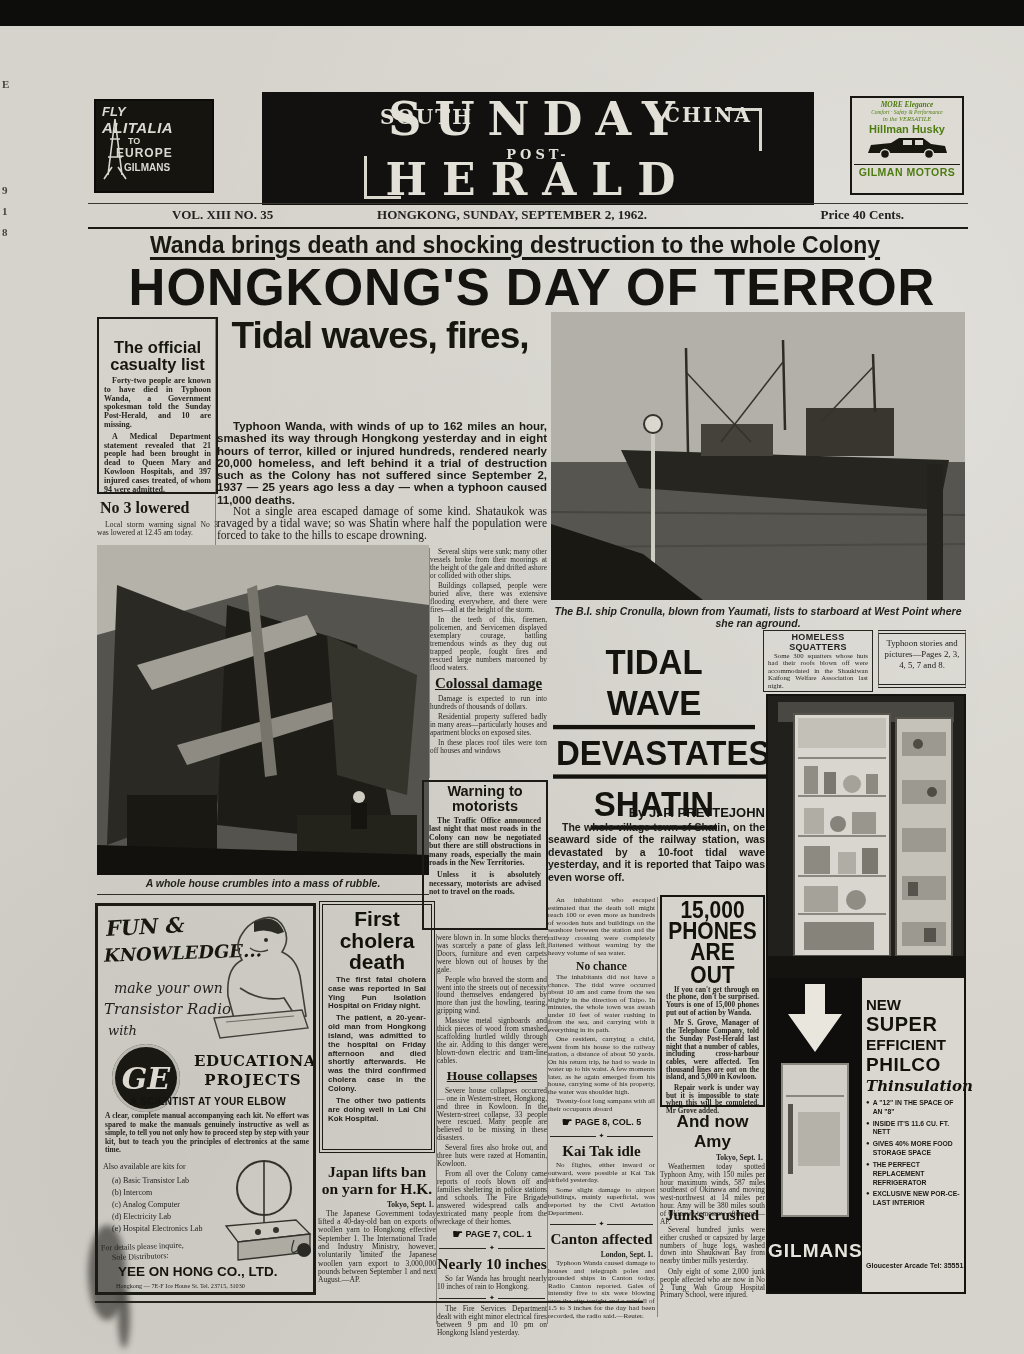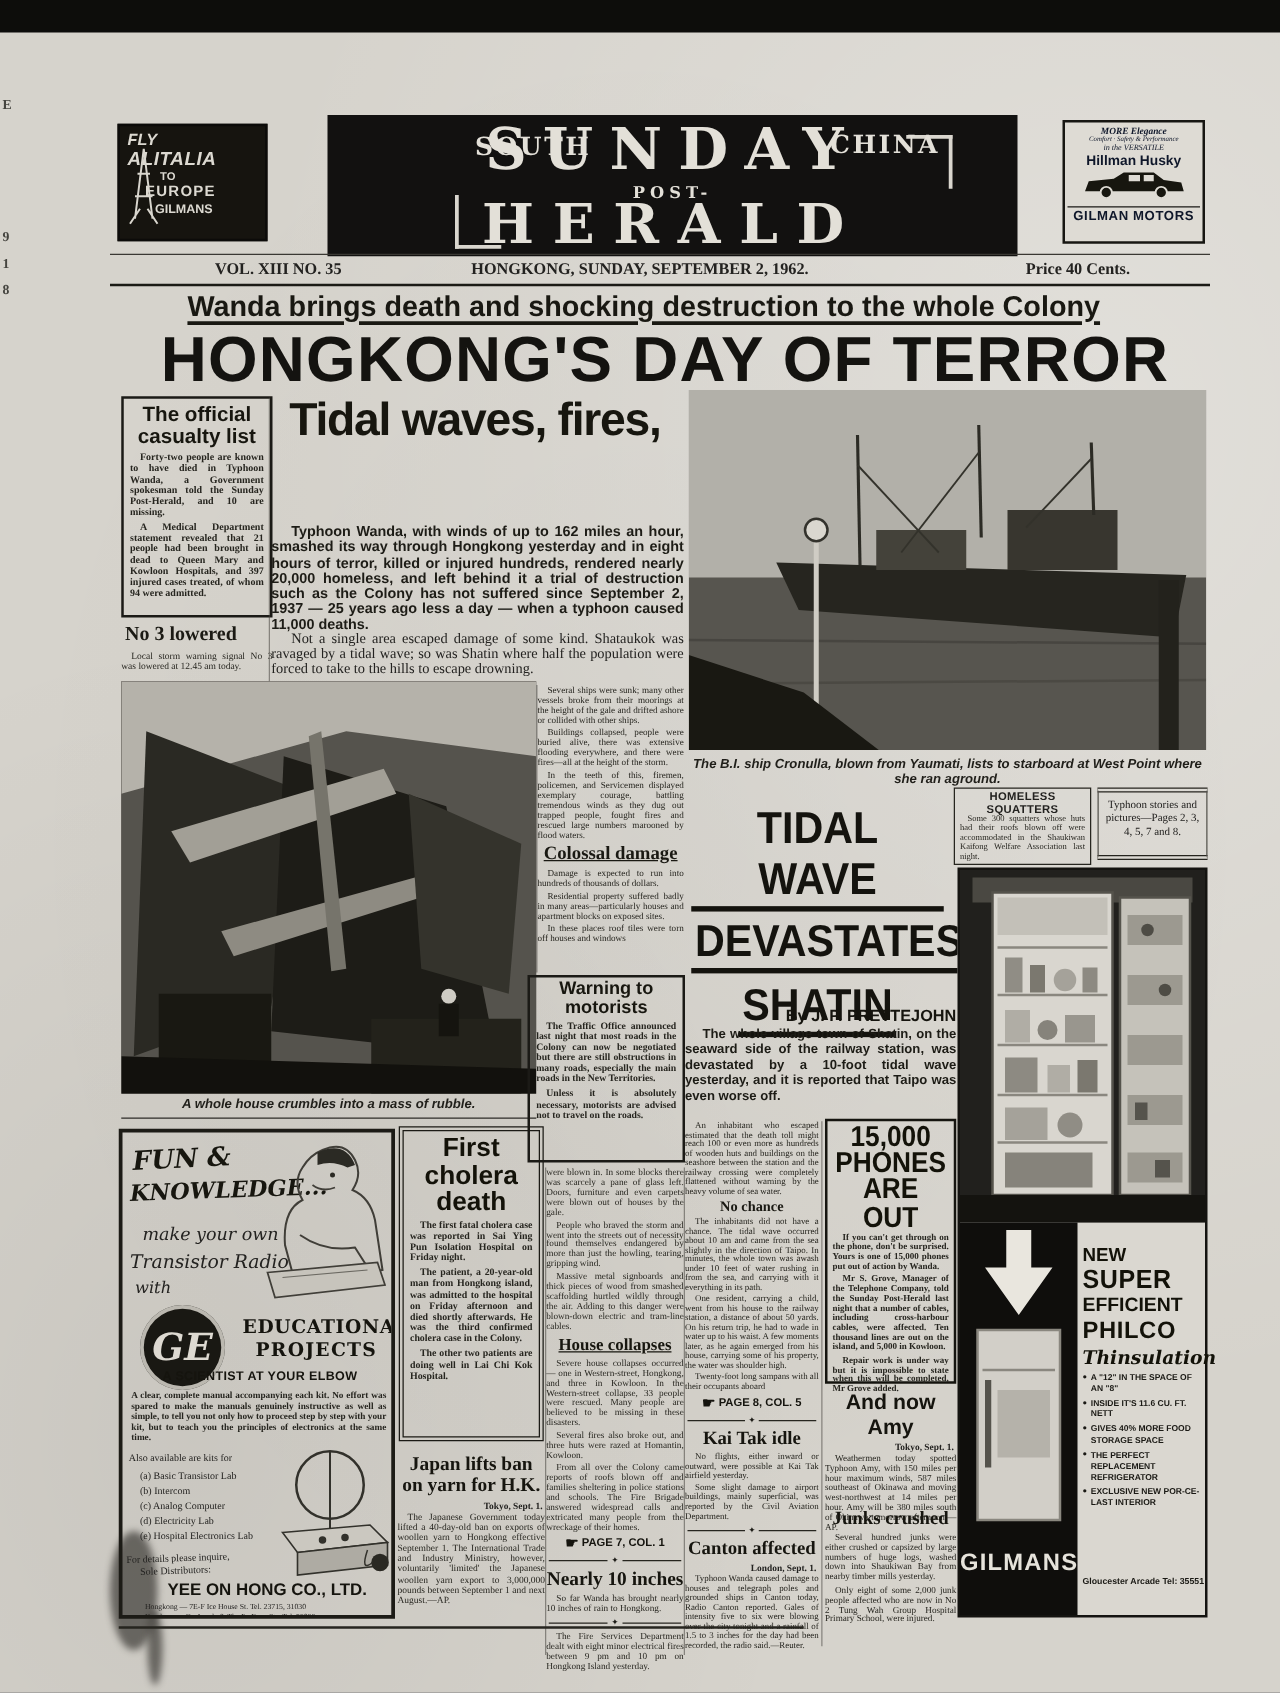--- a/index.html
+++ b/index.html
@@ -24,36 +24,36 @@
   .al4{font:bold 12px "Liberation Sans",sans-serif;margin-left:14px;letter-spacing:1px;}
   .al5{font:bold 10px "Liberation Sans",sans-serif;margin-left:22px;margin-top:2px;}
   .nameplate{left:262px;top:92px;width:552px;height:113px;background:#121110;color:#e3e0d8;}
   .npl-south{left:118px;top:13px;font:bold 20px "DejaVu Serif",serif;letter-spacing:2px;}
   .npl-china{right:62px;top:11px;font:bold 20px "DejaVu Serif",serif;letter-spacing:2px;}
   .npl-sunday{left:0;right:0;top:0px;text-align:center;font:bold 46px "DejaVu Serif",serif;letter-spacing:13px;}
   .npl-post{left:0;right:0;top:55px;text-align:center;font:bold 13px "DejaVu Serif",serif;letter-spacing:4px;}
   .npl-herald{left:0;right:0;top:62px;text-align:center;font:bold 44px "DejaVu Serif",serif;letter-spacing:15px;}
   .brk-l{left:102px;top:64px;width:34px;height:40px;border-left:3px solid #d9d6ce;border-bottom:3px solid #d9d6ce;}
   .brk-r{right:52px;top:16px;width:34px;height:40px;border-right:3px solid #d9d6ce;border-top:3px solid #d9d6ce;}
-  .ad-hillman{left:850px;top:96px;width:114px;height:99px;background:#dedbd4;border:2px solid #171612;box-sizing:border-box;text-align:center;padding:2px 2px 0 2px;color:#0f172a;overflow:hidden;}
+  .ad-hillman{left:850px;top:96px;width:114px;height:99px;background:#dedbd4;border:2px solid #171612;box-sizing:border-box;text-align:center;padding:2px 2px 0 2px;color:#4d7c0f;overflow:hidden;}
   .hl1{font:italic bold 7.5px "Liberation Serif",serif;}
   .hl2{font:italic 5.5px "Liberation Serif",serif;}
   .hl3{font:italic 6.5px "Liberation Serif",serif;}
   .hl4{font:bold 11px "Liberation Sans",sans-serif;margin-top:1px;}
   .hl5{font:bold 10.5px "Liberation Sans",sans-serif;border-top:1.5px solid #1b1a16;margin-top:1px;padding-top:1px;letter-spacing:.5px;}
   .rule-a{left:88px;top:203px;width:880px;border-top:1.5px solid #3a3833;}
   .dl-vol{left:172px;top:207px;font:bold 13px "Liberation Serif",serif;}
   .dl-date{left:0;right:0;top:207px;text-align:center;font:bold 13px "Liberation Serif",serif;}
   .dl-price{right:120px;top:207px;font:bold 13px "Liberation Serif",serif;}
   .rule-b{left:88px;top:227px;width:880px;border-top:2.5px solid #1b1a15;}
   
   .kicker{left:96px;top:232px;width:838px;text-align:center;font:bold 23px "Liberation Sans",sans-serif;color:#191812;text-decoration:underline;text-decoration-thickness:2.5px;text-underline-offset:4px;}
   .main-headline{left:90px;top:258px;width:884px;margin:0;text-align:center;font:bold 51px "Liberation Sans",sans-serif;letter-spacing:1px;color:#141310;white-space:nowrap;}
   
-  .cas-box{left:97px;top:317px;width:121px;height:177px;border:2.5px solid #1b1a16;box-sizing:border-box;padding:5px 5px;}
+  .cas-box{left:97px;top:317px;width:121px;height:177px;border:2.5px solid #1b1a16;box-sizing:border-box;padding:20px 5px;}
   .cas-title{font:bold 16.5px "Liberation Sans",sans-serif;line-height:1.03;text-align:center;margin-bottom:4px;color:#17160f;}
   .cas-box .np{font-size:8px;font-weight:bold;}
   .no3-h{left:100px;top:499px;width:118px;font:bold 16px "Liberation Serif",serif;color:#1b1a14;}
   .no3-p{left:97px;top:521px;width:121px;}
   
   .vrule{border-left:1px solid rgba(70,68,62,.55);}
   .tidal-h{left:211px;top:314px;width:338px;text-align:center;font:bold 37px "Liberation Sans",sans-serif;line-height:1.2;letter-spacing:-1px;color:#17160f;}
   .tidal-lead{left:217px;top:420px;width:330px;font:bold 11.5px "Liberation Sans",sans-serif;line-height:1.07;text-align:justify;text-indent:16px;color:#1d1c16;}
   .tidal-p2{left:217px;top:505px;width:330px;font-size:11.5px;line-height:1.06;text-align:justify;text-indent:16px;}
   
@@ -93,21 +93,21 @@
   .ph-box{left:660px;top:895px;width:105px;height:212px;border:2.5px solid #15140f;box-sizing:border-box;padding:2px 4px;}
   .ph-t{font:bold 21px "Liberation Sans",sans-serif;line-height:1.02;text-align:center;color:#131209;transform:scaleY(1.1);}
   .ph-box .np{font-size:7.2px;font-weight:bold;line-height:1.07;}
   .amy{left:660px;top:1112px;width:105px;}
   .amy-h{font:bold 17px "Liberation Sans",sans-serif;text-align:center;margin-bottom:1px;color:#15140e;}
   .amy .np,.junks .np{font-size:7.3px;line-height:1.07;}
   .junks{left:660px;top:1206px;width:105px;}
   
   .cho-box{left:319px;top:901px;width:116px;height:252px;border:4px double #1b1a15;box-sizing:border-box;padding:3px 5px;}
   .cho-t{font:bold 21px "Liberation Sans",sans-serif;line-height:1.03;text-align:center;color:#131209;margin-bottom:3px;}
-  .cho-box .np{font-size:7.9px;font-weight:bold;font-family:Liberation Serif, serif;line-height:1.12;}
+  .cho-box .np{font-size:7.9px;font-weight:bold;font-family:Liberation Sans, sans-serif;line-height:1.12;}
   .yarn{left:318px;top:1163px;width:118px;}
   .yarn-h{font:bold 15.5px "Liberation Serif",serif;text-align:center;line-height:1.12;margin-bottom:2px;color:#16150f;}
   .yarn .np{font-size:7.6px;}
   
   .street{left:437px;top:934px;width:110px;}
   .street .np{font-size:7.4px;line-height:1.07;margin-bottom:2px;}
   .house-h{font:bold 13.5px "Liberation Serif",serif;text-align:center;text-decoration:underline;margin:3px 0;color:#17160f;}
   .inch-h{font:bold 15.5px "Liberation Serif",serif;text-align:center;margin:2px 0;color:#16150f;}
   
   .ge{left:95px;top:903px;width:221px;height:392px;border:3px solid #1c1b16;box-sizing:border-box;overflow:hidden;}
@@ -117,21 +117,21 @@
   .ge-tr{left:6px;top:94px;font:italic 15px "DejaVu Serif",serif;}
   .ge-with{left:10px;top:117px;font:italic 13px "DejaVu Serif",serif;}
   .ge-logo{left:14px;top:138px;width:68px;height:68px;border-radius:50%;background:#191813;box-shadow:inset 0 0 0 3px rgba(216,213,205,.85);display:flex;align-items:center;justify-content:center;font:italic bold 30px "DejaVu Serif",serif;color:#ddd9d1;}
   .ge-edu{left:96px;top:146px;width:118px;text-align:center;font:bold 15px "DejaVu Serif",serif;letter-spacing:.5px;color:#15140e;}
   .ge-prj{left:96px;top:165px;width:118px;text-align:center;font:bold 15px "DejaVu Serif",serif;letter-spacing:1px;color:#15140e;}
   .ge-sci{left:24px;top:190px;width:172px;text-align:center;font:bold 10px "Liberation Sans",sans-serif;letter-spacing:.3px;color:#15140e;}
   .ge-body{left:7px;top:206px;width:204px;font-size:7.4px;line-height:1.15;text-align:justify;}
   .ge-kin{left:5px;top:256px;font-size:8px;}
   .ge-kit{left:14px;width:105px;font-size:8px;}
   .ge-det{left:3px;font-size:8px;transform:rotate(-2deg);}
-  .ge-co{left:36px;top:358px;font:bold 13.5px "Liberation Sans",sans-serif;color:#15140e;}
+  .ge-co{left:20px;top:358px;font:bold 13.5px "Liberation Sans",sans-serif;color:#15140e;}
   .ge-ad1{left:18px;top:376px;font-size:6.2px;}
   .ge-ad2{left:18px;top:384px;font-size:6.2px;}
   
   .philco{left:766px;top:694px;width:200px;height:600px;border:2px solid #141310;box-sizing:border-box;background:#dad7d0;}
   .fr-photo{left:0;top:0;width:196px;height:282px;background:#22211e;overflow:hidden;}
   .pb-black{left:0;top:282px;width:94px;height:314px;background:#0f0e0c;}
   .gilmans{left:0;top:283px;width:94px;text-align:center;font:bold 19px "Liberation Sans",sans-serif;color:#e6e3db;letter-spacing:1px;}
   .pb-right{left:98px;top:300px;width:96px;}
   .pw1{font:bold 15px "Liberation Sans",sans-serif;color:#131209;}
   .pw2{font:bold 20px "Liberation Sans",sans-serif;letter-spacing:.5px;color:#131209;transform:scaleY(1.05);}

